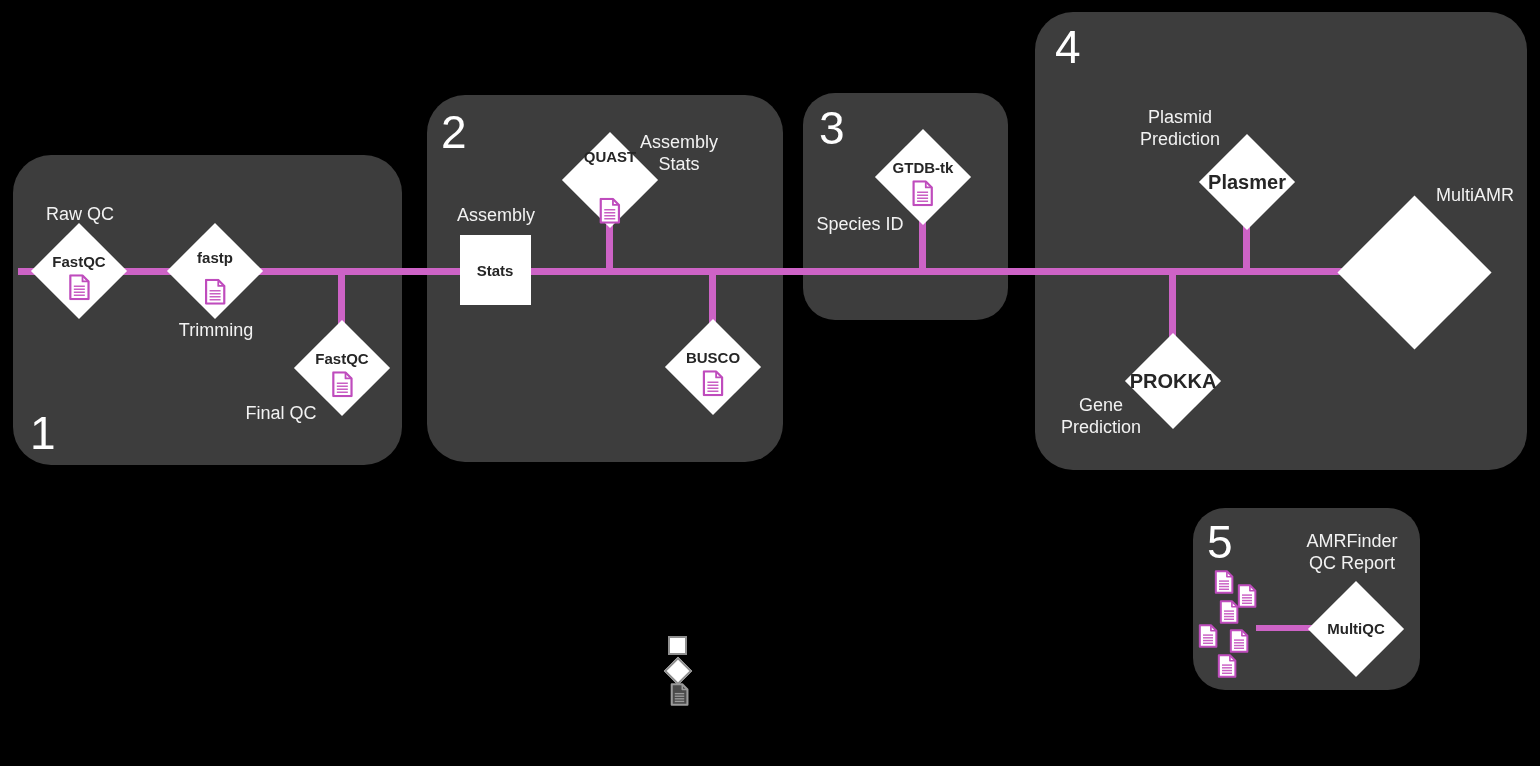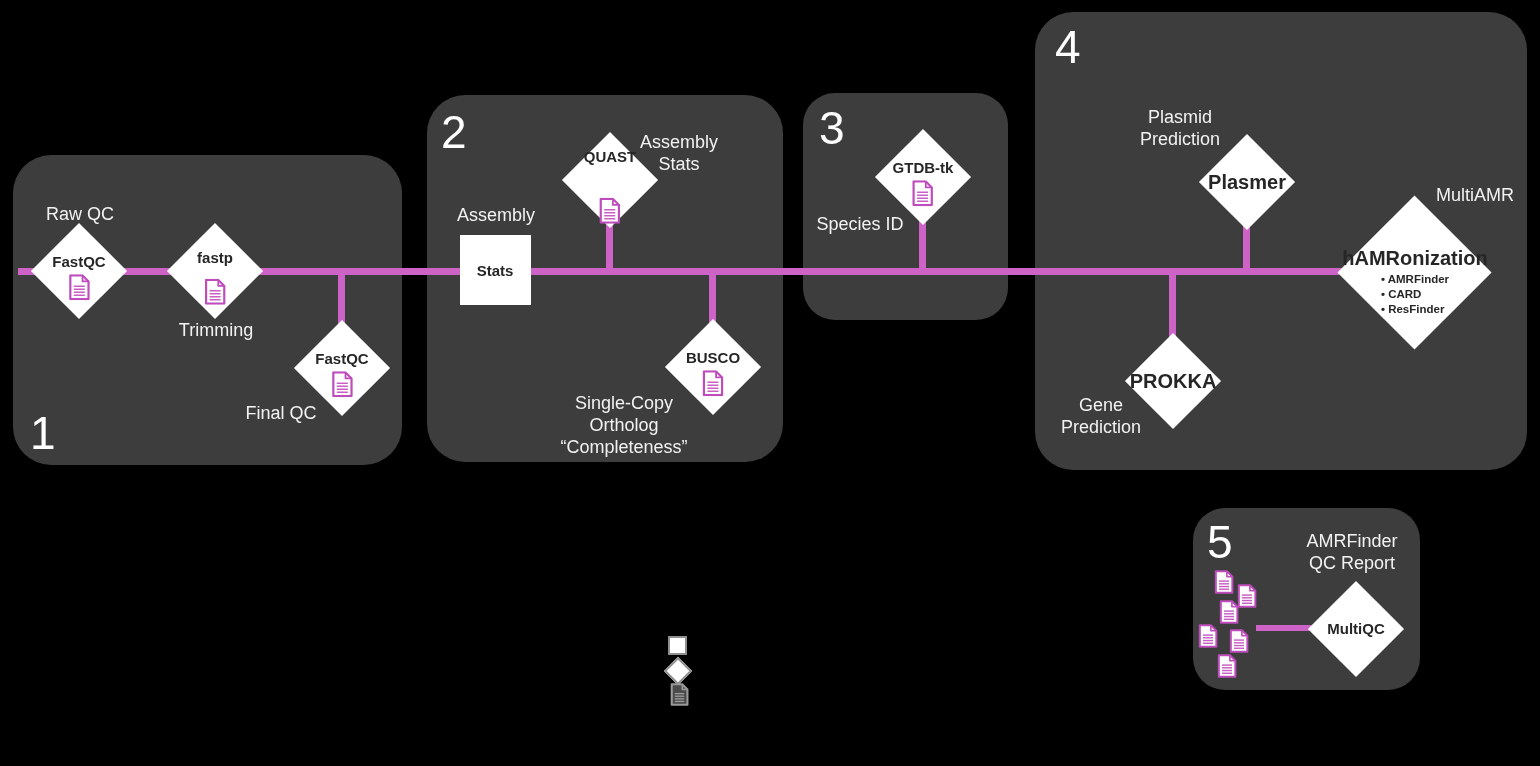--- a/index.html
+++ b/index.html
@@ -165,42 +165,31 @@
   </div>
 
   <div class="node-content" style="left:1247px;top:182px;">
     <span class="node-label lg">Plasmer</span>
   </div>
 
   <div class="node-content" style="left:1173px;top:381px;">
     <span class="node-label lg">PROKKA</span>
   </div>
 
-  <div class="node-content" style="left:1415px;top:282px;">
-    <span class="node-label lg">hAMRonization</span>
-    <div class="tool-list">
-      <div>• AMRFinder</div>
-      <div>• CARD</div>
-      <div>• ResFinder</div>
-    </div>
-  </div>
 
   <div class="node-content" style="left:1356px;top:629px;">
     <span class="node-label">MultiQC</span>
   </div>
 
   <div class="label" style="left:80px;top:214px;">Raw QC</div>
   <div class="label" style="left:216px;top:330px;">Trimming</div>
   <div class="label" style="left:281px;top:413px;">Final QC</div>
   <div class="label" style="left:496px;top:215px;">Assembly</div>
   <div class="label" style="left:679px;top:153px;">Assembly
 Stats</div>
-  <div class="label" style="left:624px;top:425px;">Single-Copy
-Ortholog
-“Completeness”</div>
   <div class="label" style="left:860px;top:224px;">Species ID</div>
   <div class="label" style="left:1180px;top:128px;">Plasmid
 Prediction</div>
   <div class="label" style="left:1475px;top:195px;">MultiAMR</div>
   <div class="label" style="left:1101px;top:416px;">Gene
 Prediction</div>
   <div class="label" style="left:1352px;top:552px;">AMRFinder
 QC Report</div>
 
   <svg class="doc" style="left:1214px;top:570px;" width="20" height="24" viewBox="0 0 22 26">

